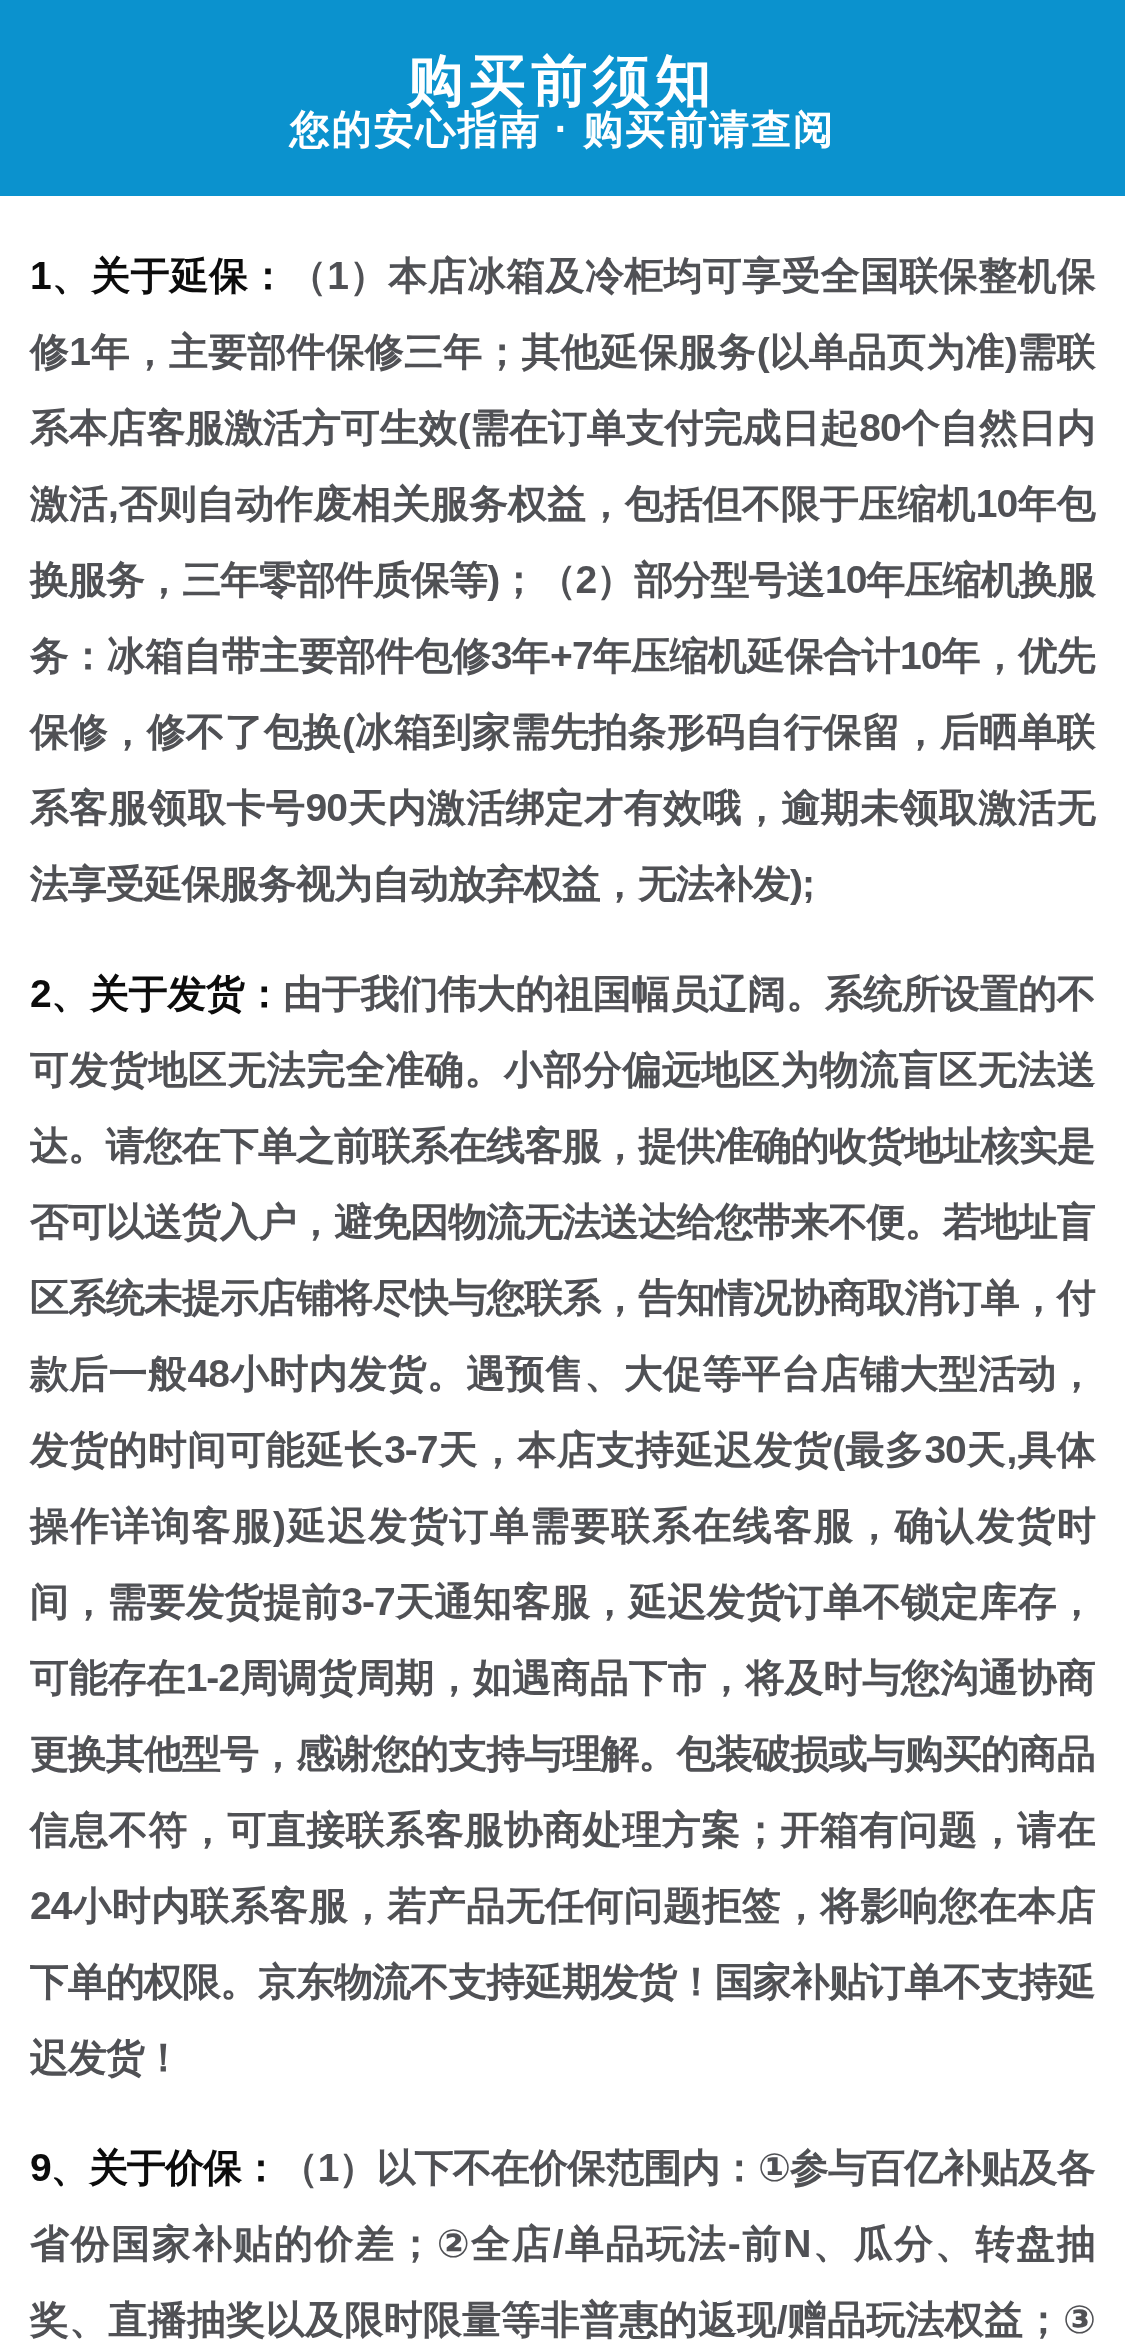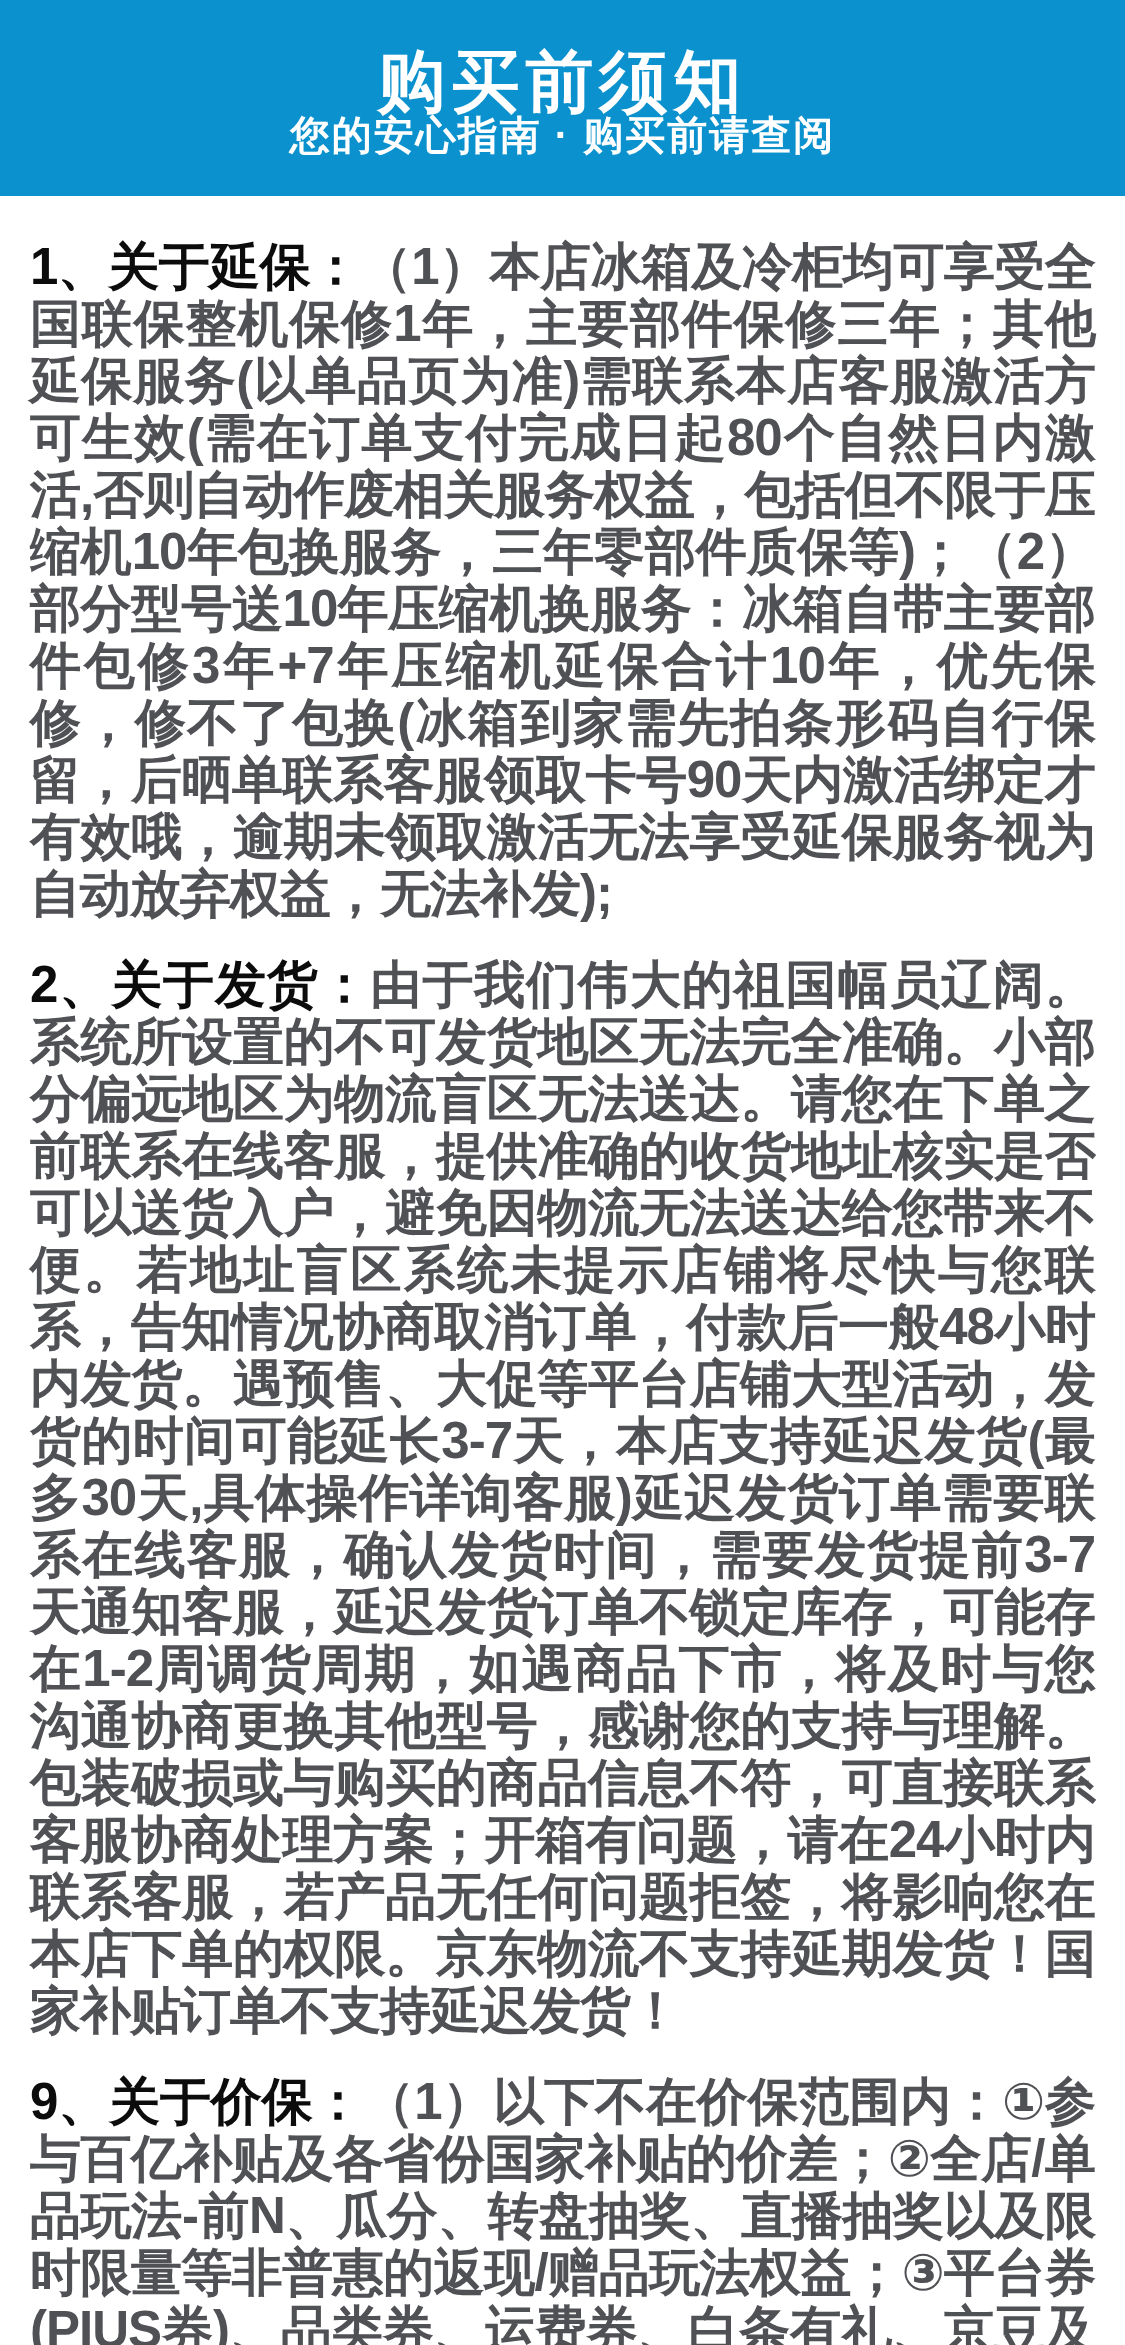--- a/index.html
+++ b/index.html
@@ -24,41 +24,41 @@
     text-align: center;
     display: flex;
     flex-direction: column;
     align-items: center;
     justify-content: center;
     box-sizing: border-box;
     padding-top: 6px;
   }
   .hero h1 {
     margin: 0;
-    font-size: 68px;
+    font-size: 56px;
     line-height: 1.0;
     font-weight: 900;
     letter-spacing: 6px;
   }
   .hero .subtitle {
     margin-top: 0;
     font-size: 40px;
     line-height: 1.0;
     font-weight: 800;
     letter-spacing: 2px;
   }
   
   .content {
     box-sizing: border-box;
     padding: 42px 30px 40px 30px;
   }
   .section {
     margin: 0 0 34px 0;
-    font-size: 51px;
-    line-height: 57px;
+    font-size: 39px;
+    line-height: 76px;
     letter-spacing: -1px;
     text-align: justify;
     color: #505155;
     font-weight: 700;
   }
   .section:last-child {
     margin-bottom: 0;
   }
   .section .label {
     color: #0c0c0c;

